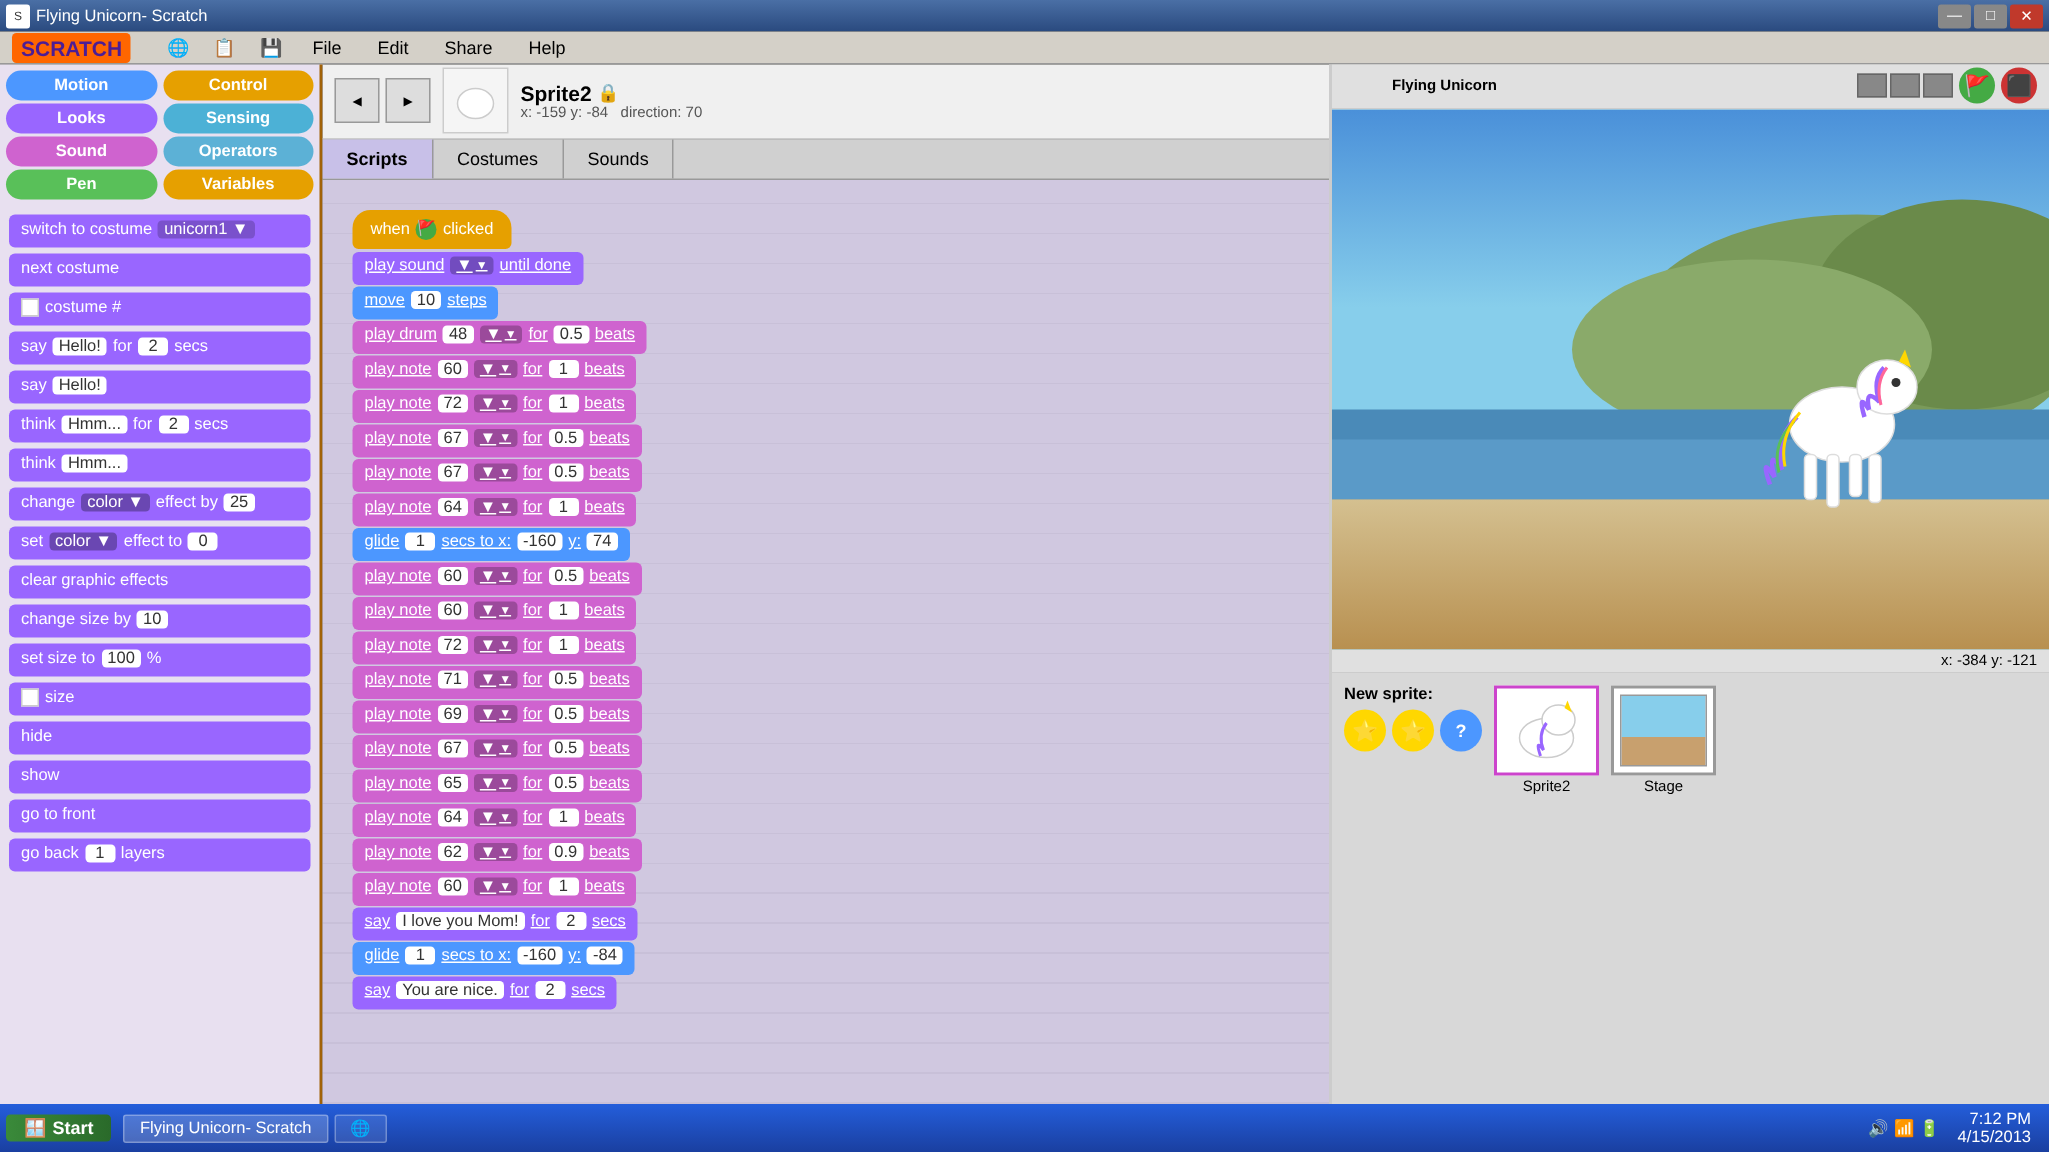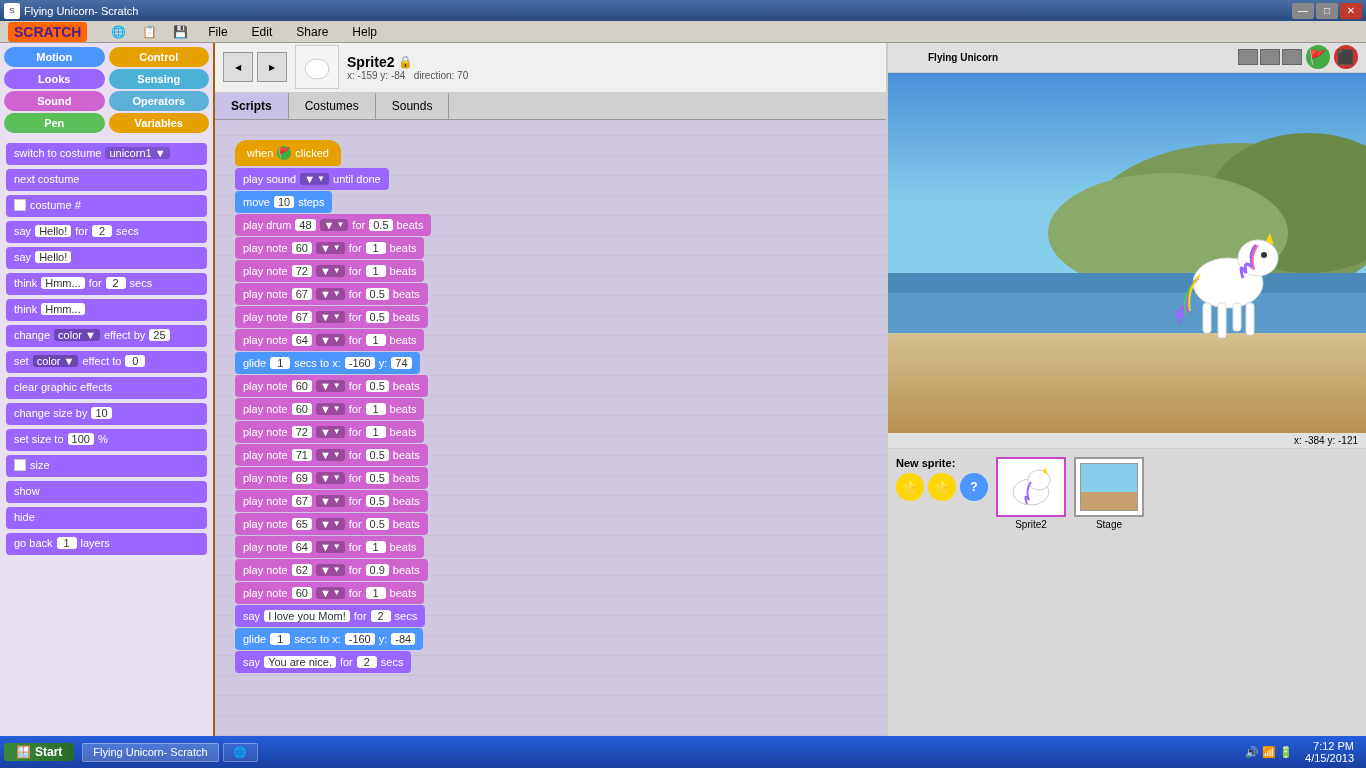--- a/index.html
+++ b/index.html
@@ -68,21 +68,21 @@
 
     #sprite-info { background: #f0f0f0; height: 50px; display: flex; align-items: center; padding: 4px 8px; gap: 8px; border-bottom: 1px solid #ccc; }
 
     #tabs { display: flex; background: #d0d0d0; border-bottom: 1px solid #999; }
     .tab { padding: 6px 16px; cursor: pointer; font-size: 12px; border-right: 1px solid #999; }
     .tab.active { background: #c8c0e8; font-weight: bold; }
 
     #scripts-area { flex: 1; background: repeating-linear-gradient(0deg, #c8c0d8 0px, #c8c0d8 1px, #d0c8e0 1px, #d0c8e0 20px), repeating-linear-gradient(90deg, #c8c0d8 0px, #c8c0d8 1px, #d0c8e0 1px, #d0c8e0 20px); overflow-y: auto; padding: 20px; display: flex; flex-direction: column; gap: 0; }
 
     
-    .script-block { border-radius: 4px; padding: 3px 8px; color: white; font-size: 11px; display: flex; align-items: center; gap: 4px; min-height: 22px; width: fit-content; }
+    .script-block { border-radius: 4px; padding: 3px 8px; color: white; font-size: 11px; display: flex; align-items: flex-start; gap: 4px; min-height: 22px; width: fit-content; text-decoration: underline; }
     .sb-purple { background: #9966ff; }
     .sb-blue { background: #4c97ff; }
     .sb-pink { background: #cf63cf; }
     .sb-input { background: white; color: #333; border-radius: 3px; padding: 0 4px; font-size: 11px; min-width: 20px; display: inline-block; text-align: center; }
     .sb-dropdown { background: rgba(0,0,0,0.2); color: white; border-radius: 3px; padding: 0 4px; font-size: 11px; display: inline-flex; align-items: center; gap: 2px; }
     .sb-dropdown::after { content: '▼'; font-size: 8px; }
 
     
     .hat-block { background: #e6a000; border-radius: 12px 12px 4px 4px; padding: 6px 12px; color: white; font-size: 11px; display: flex; align-items: center; gap: 4px; width: fit-content; margin-bottom: 1px; }
 
@@ -184,22 +184,23 @@
         <div class="block block-purple">say <span class="sb-input">Hello!</span> for <span class="sb-input">2</span> secs</div>
         <div class="block block-purple">say <span class="sb-input">Hello!</span></div>
         <div class="block block-purple">think <span class="sb-input">Hmm...</span> for <span class="sb-input">2</span> secs</div>
         <div class="block block-purple">think <span class="sb-input">Hmm...</span></div>
         <div class="block block-purple">change <span style="background:rgba(0,0,0,0.3);border-radius:3px;padding:0 4px;">color ▼</span> effect by <span class="sb-input">25</span></div>
         <div class="block block-purple">set <span style="background:rgba(0,0,0,0.3);border-radius:3px;padding:0 4px;">color ▼</span> effect to <span class="sb-input">0</span></div>
         <div class="block block-purple">clear graphic effects</div>
         <div class="block block-purple">change size by <span class="sb-input">10</span></div>
         <div class="block block-purple">set size to <span class="sb-input">100</span> %</div>
         <div class="block block-purple"><span class="block-checkbox">☐</span> size</div>
+        <div class="block block-purple">hide</div>
         <div class="block block-purple">show</div>
-        <div class="block block-purple">hide</div>
+        <div class="block block-purple">go to front</div>
         <div class="block block-purple">go back <span class="sb-input">1</span> layers</div>
       </div>
     </div>
 
     <div id="middle-panel">
 
       <div id="sprite-info">
         <div style="display:flex;gap:4px;align-items:center;">
           <div style="width:30px;height:30px;background:#ddd;border:1px solid #999;display:flex;align-items:center;justify-content:center;font-size:8px;">◀</div>
           <div style="width:30px;height:30px;background:#ddd;border:1px solid #999;display:flex;align-items:center;justify-content:center;font-size:8px;">▶</div>

